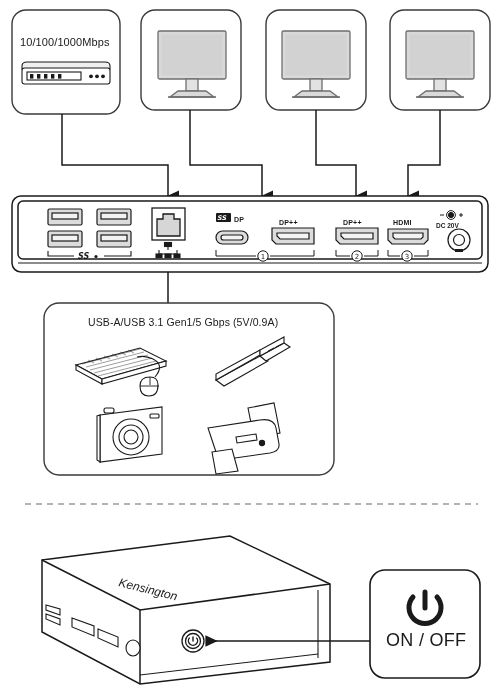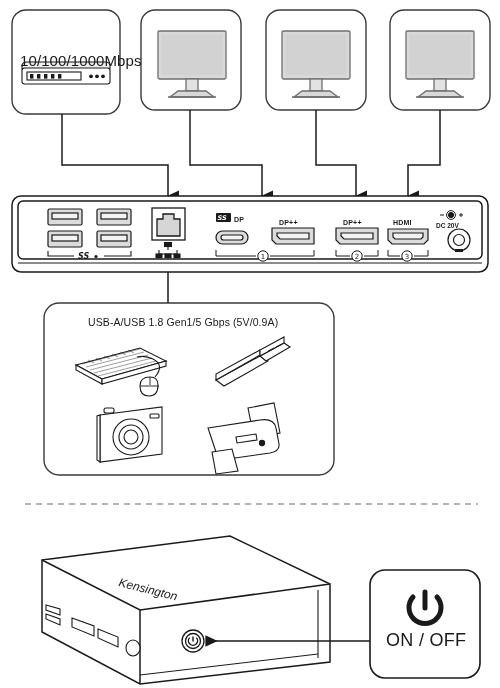--- a/index.html
+++ b/index.html
@@ -3,21 +3,21 @@
 <meta charset="utf-8">
 <style>
   html,body{margin:0;padding:0;}
   body{
     width:500px;height:688px;position:relative;background:#ffffff;
     font-family:"Liberation Sans",sans-serif;overflow:hidden;
   }
   .canvas{position:absolute;inset:0;}
   svg.layer{position:absolute;left:0;top:0;width:500px;height:688px;}
   .lbl{position:absolute;color:#1a1a1a;white-space:nowrap;}
-  .t-switch{font-size:15px;left:20px;top:36px;letter-spacing:.1px;margin-top:16px;}
+  .t-switch{font-size:11px;left:20px;top:36px;letter-spacing:.1px;}
   .t-usbnote{font-size:10.5px;left:88px;top:316px;letter-spacing:.1px;}
   .t-port{font-size:7px;font-weight:bold;letter-spacing:.2px;}
   .t-dp{left:234px;top:216px;font-size:7px;font-weight:bold;}
   .t-dpp1{left:279px;top:219px;}
   .t-dpp2{left:343px;top:219px;}
   .t-hdmi{left:393px;top:219px;}
   .t-dc{left:436px;top:222px;font-size:6.5px;font-weight:bold;}
   .t-onoff{font-size:18px;left:386px;top:630px;letter-spacing:.3px;}
 </style>
 </head>
@@ -250,21 +250,21 @@
   <path d="M370,641 L206,641" stroke="#1a1a1a" stroke-width="1.5" fill="none" marker-end="url(#arrL)"></path>
   <rect x="370" y="570" width="110" height="108" rx="15" fill="#fff" stroke="#1a1a1a" stroke-width="1.6"></rect>
   <g stroke="#1a1a1a" fill="none">
     <path d="M425,592 l0,16" stroke-width="5" stroke-linecap="round"></path>
     <path d="M413,597 a16,16 0 1,0 24,0" stroke-width="5" stroke-linecap="round"></path>
   </g>
 </svg>
 
 <div class="lbl t-switch">10/100/1000Mbps</div>
 
-<div class="lbl t-usbnote">USB-A/USB 1.8 Gen1/5 Gbps (5V/0.9A)</div>
+<div class="lbl t-usbnote">USB-A/USB 3.1 Gen1/5 Gbps (5V/0.9A)</div>
 
 <div class="lbl t-port t-dp">DP</div>
 <div class="lbl t-port t-dpp1">DP++</div>
 <div class="lbl t-port t-dpp2">DP++</div>
 <div class="lbl t-port t-hdmi">HDMI</div>
 <div class="lbl t-dc">DC 20V</div>
 
 <div class="lbl t-onoff">ON / OFF</div>
 
 </div>

